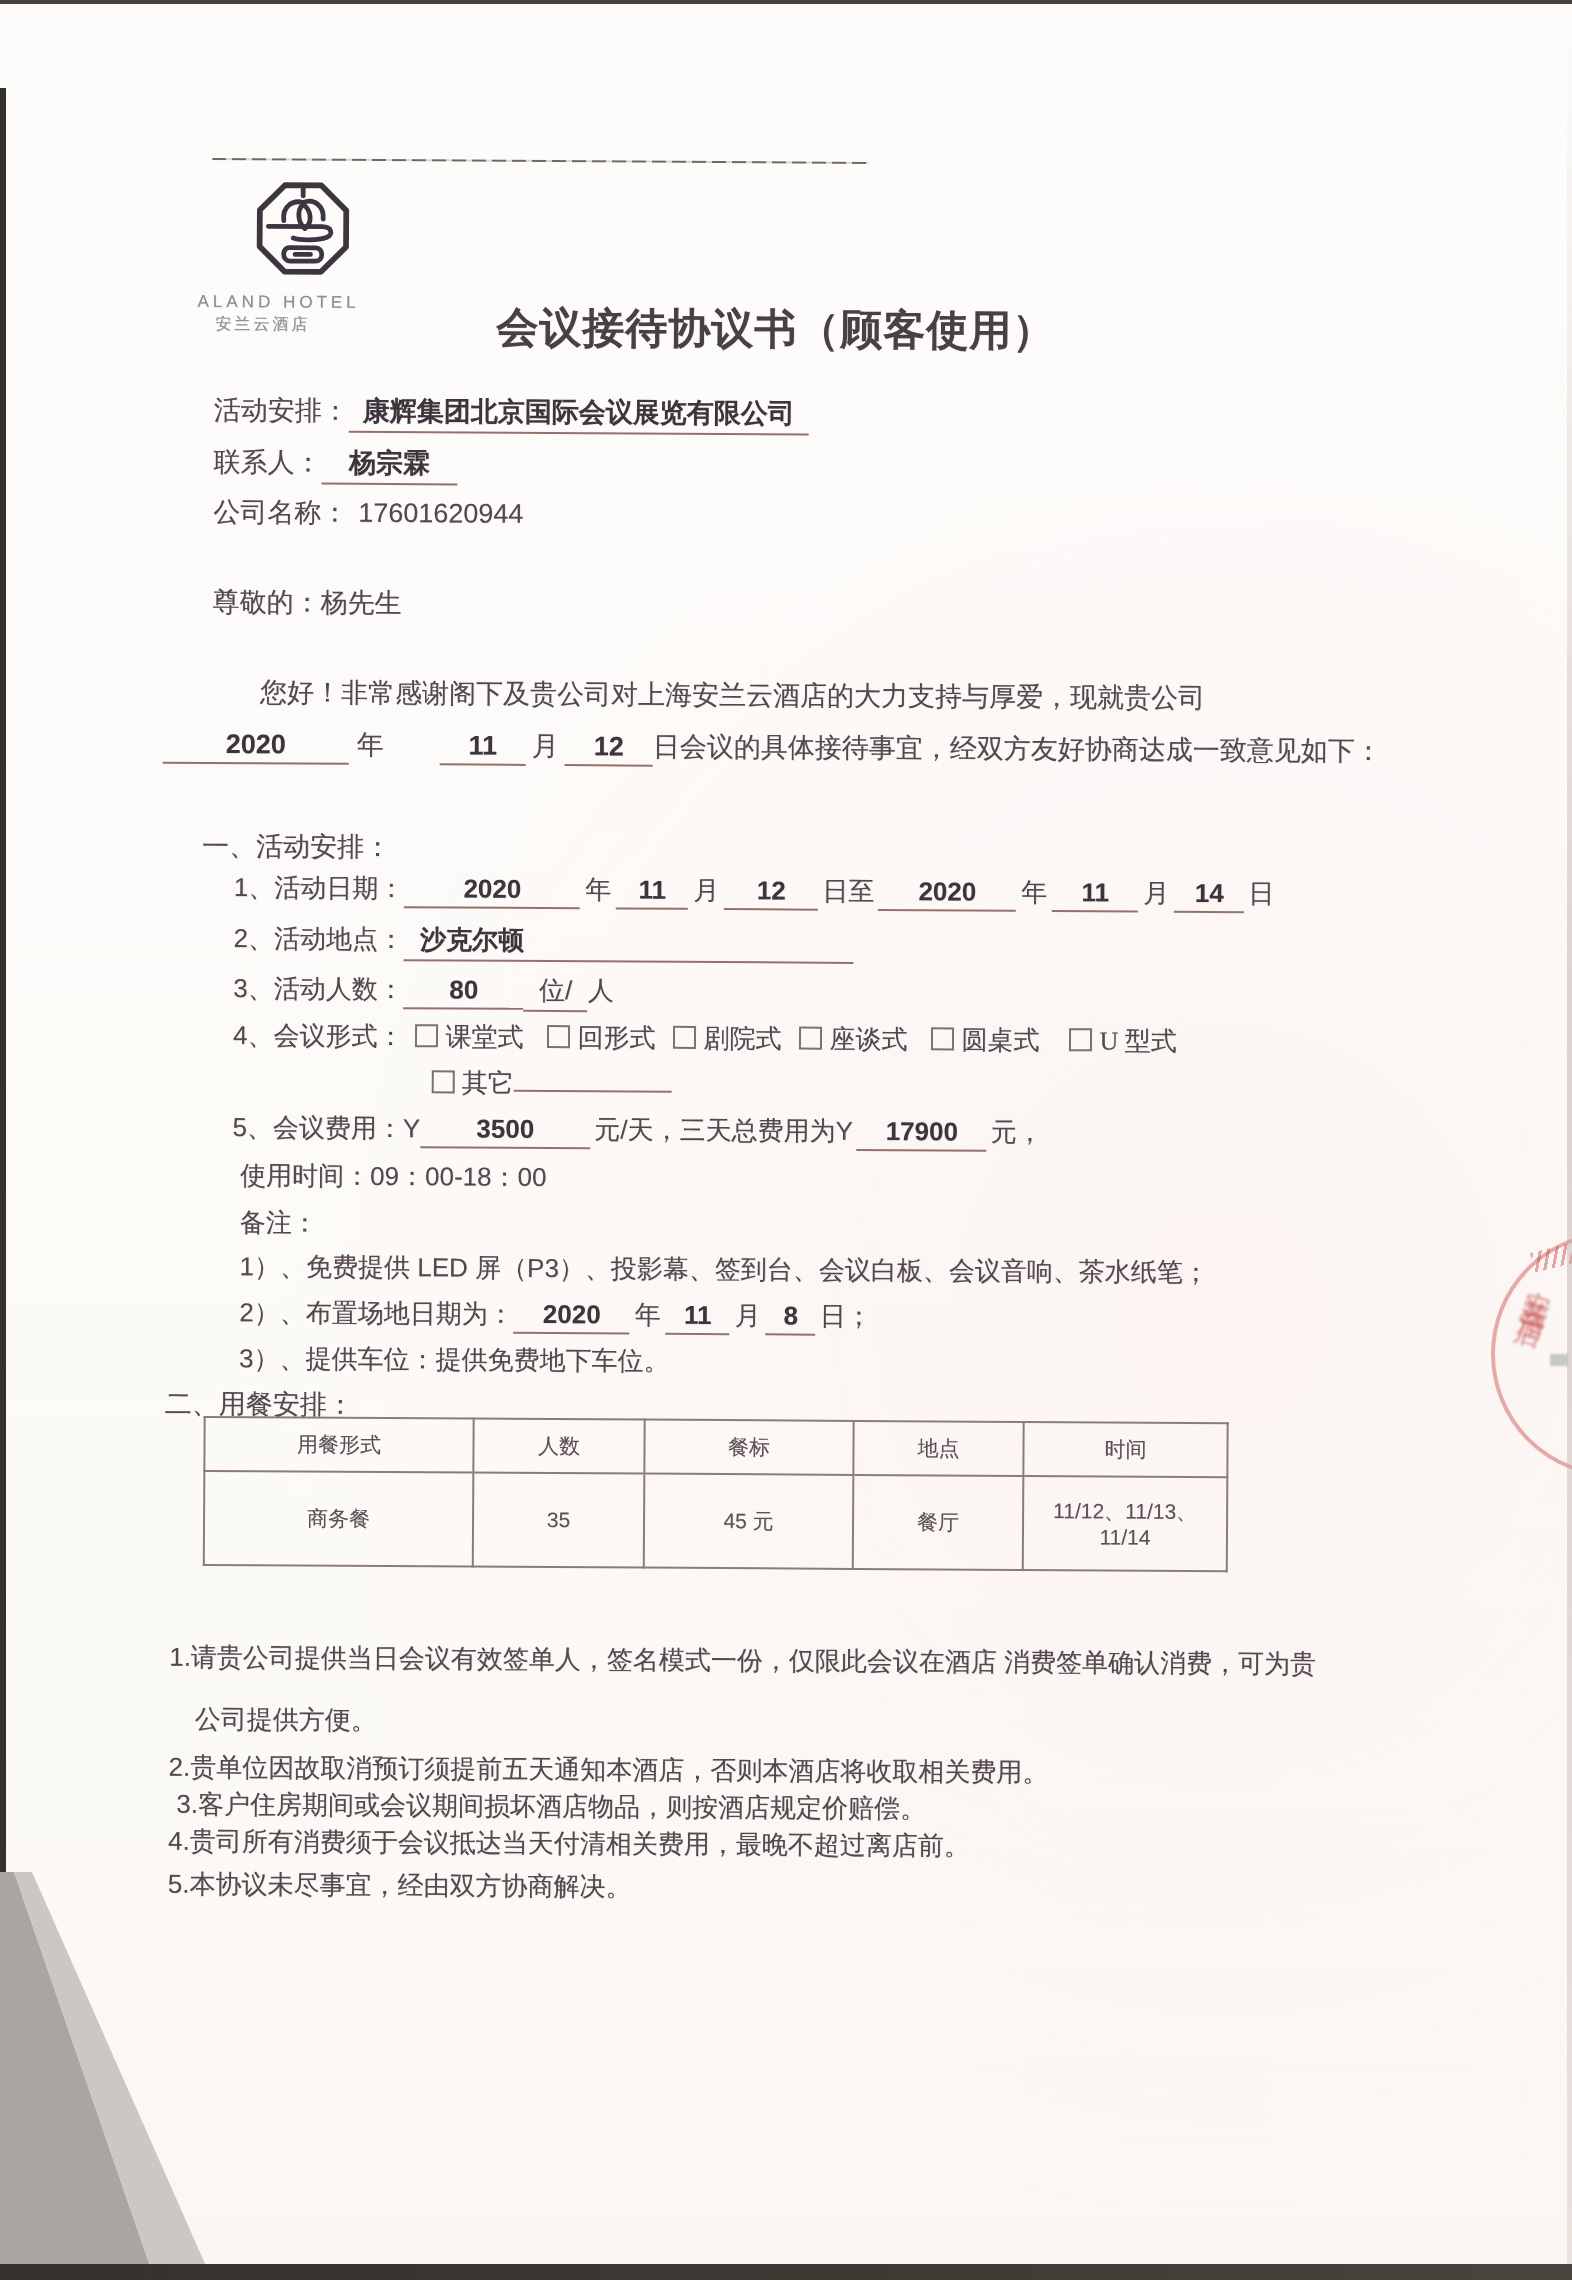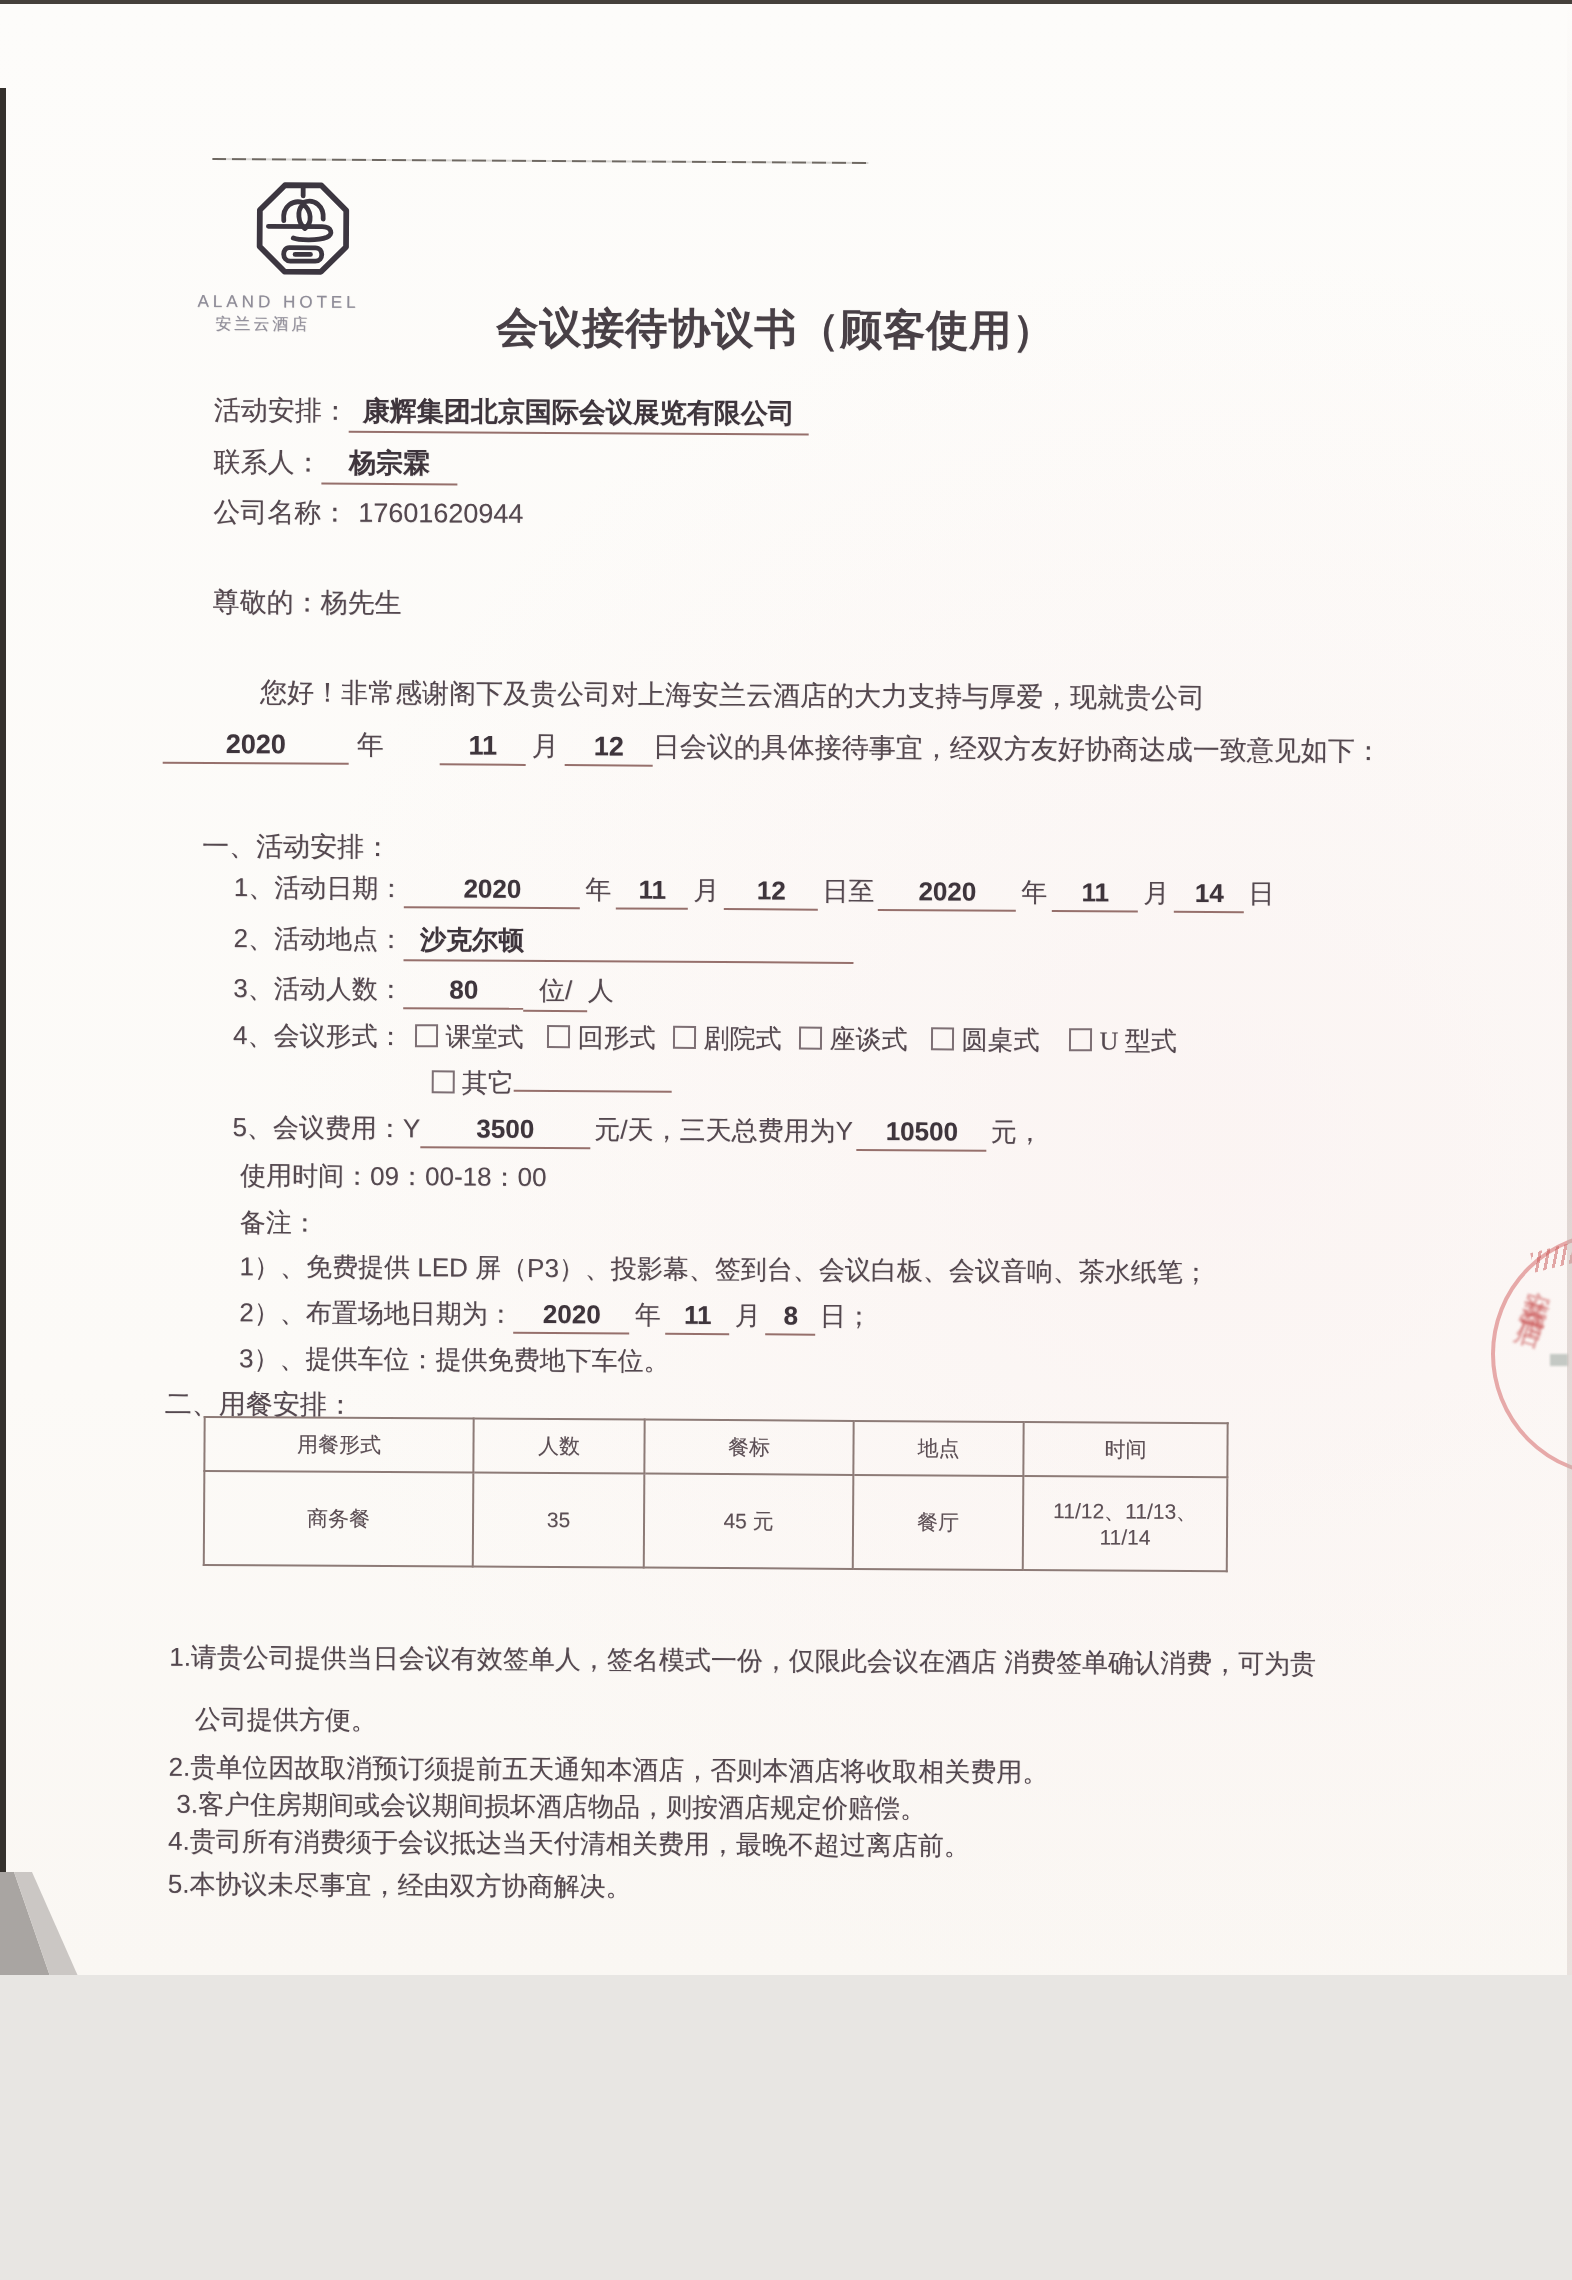--- a/index.html
+++ b/index.html
@@ -1,17 +1,17 @@
 <!DOCTYPE html>
 <html><head>
 <meta charset="utf-8">
 <style>
   html,body{margin:0;padding:0;background:#e8e6e3;}
   .page{
-    position:relative;width:1572px;height:1975px;overflow:hidden;
+    position:relative;width:1572px;height:2280px;overflow:hidden;
     background:
       radial-gradient(ellipse at 78% 58%, rgba(250,238,238,.5), rgba(250,238,238,0) 55%),
       linear-gradient(180deg,#fdfcfa 0%,#fcfaf7 70%,#faf7f3 100%);
     font-family:"Liberation Sans","DejaVu Sans",sans-serif;
   }
   .content{
     position:absolute;left:0;top:0;width:100%;height:100%;
     transform:rotate(0.35deg);transform-origin:220px 220px;
     color:#54484f;text-shadow:0.3px 0.3px 0.7px rgba(84,72,79,.35);
   }
@@ -124,21 +124,21 @@
 
     <div class="row" style="left:238px;top:1018px;font-size:26px;">
       <span>4、会议形式：</span><span class="opt" style="margin-left:12px;"><span class="cb"></span><span>课堂式</span></span><span class="opt"><span class="cb"></span><span>回形式</span></span><span class="opt" style="margin-left:18px;"><span class="cb"></span><span>剧院式</span></span><span class="opt" style="margin-left:18px;"><span class="cb"></span><span>座谈式</span></span><span class="opt"><span class="cb"></span><span>圆桌式</span></span><span class="opt" style="margin-left:30px;"><span class="cb"></span><span>U 型式</span></span>
     </div>
 
     <div class="row" style="left:437px;top:1064px;font-size:26px;">
       <span class="cb"></span><span>其它</span><span class="u" style="width:150px;"></span>
     </div>
 
     <div class="row" style="left:238px;top:1110px;font-size:26px;">
-      <span>5、会议费用：Y</span><span class="u" style="width:162px;">3500</span><span style="margin:0 4px;">元/天，三天总费用为Y</span><span class="u" style="width:122px;">10500</span><span style="margin-left:4px;">元，</span>
+      <span>5、会议费用：Y</span><span class="u" style="width:162px;">3500</span><span style="margin:0 4px;">元/天，三天总费用为Y</span><span class="u" style="width:122px;">17900</span><span style="margin-left:4px;">元，</span>
     </div>
 
     <div class="row" style="left:246px;top:1158px;font-size:26px;">使用时间：09：00-18：00</div>
     <div class="row" style="left:246px;top:1205px;font-size:26px;">备注：</div>
     <div class="row" style="left:246px;top:1249px;font-size:26px;">1）、免费提供 LED 屏（P3）、投影幕、签到台、会议白板、会议音响、茶水纸笔；</div>
 
     <div class="row" style="left:246px;top:1295px;font-size:26px;">
       <span>2）、布置场地日期为：</span><span class="u" style="width:108px;">2020</span><span style="margin:0 5px;">年</span><span class="u" style="width:56px;">11</span><span style="margin:0 5px;">月</span><span class="u" style="width:42px;">8</span><span style="margin-left:4px;">日；</span>
     </div>
 

